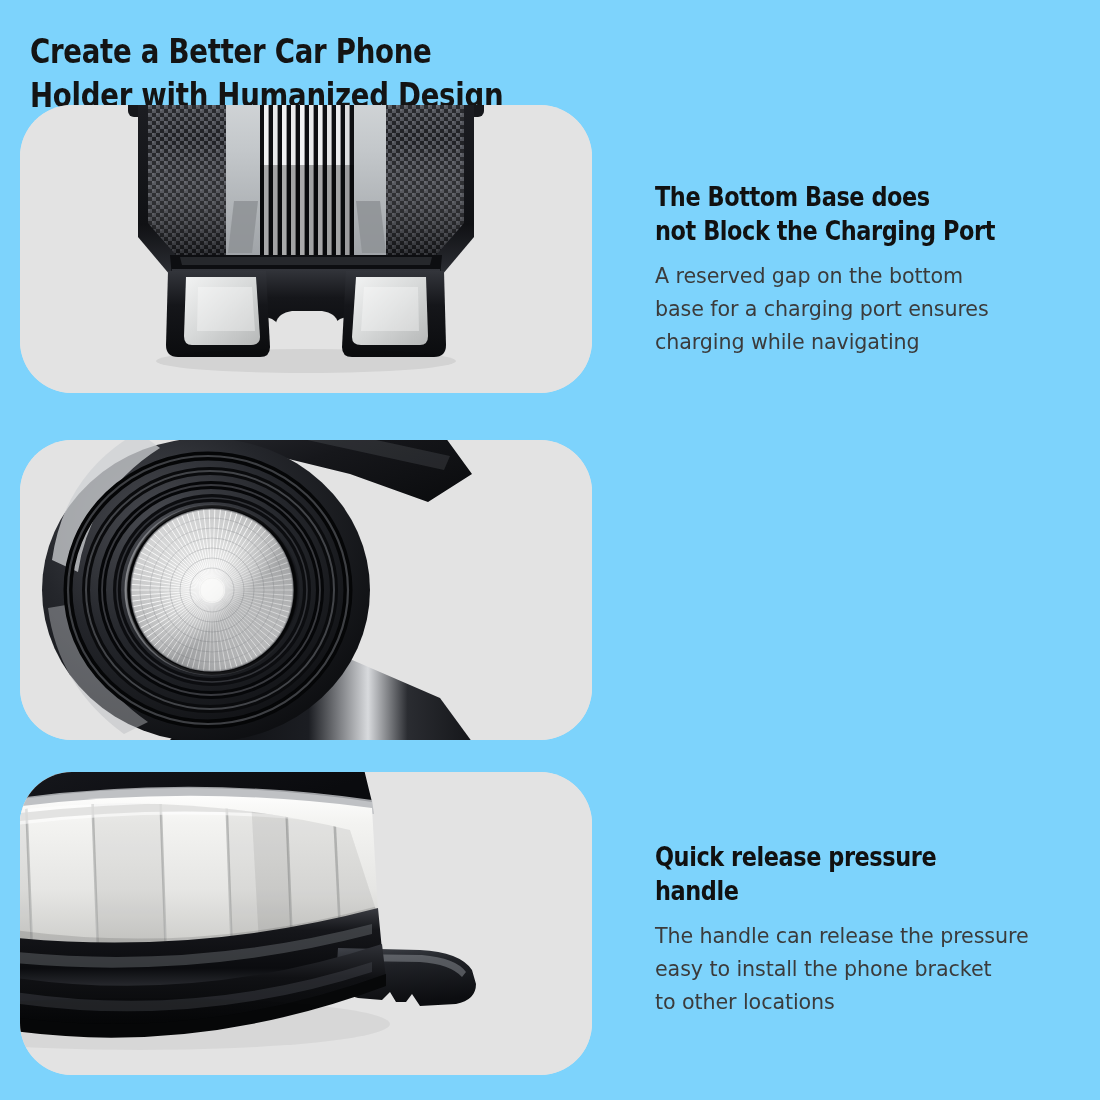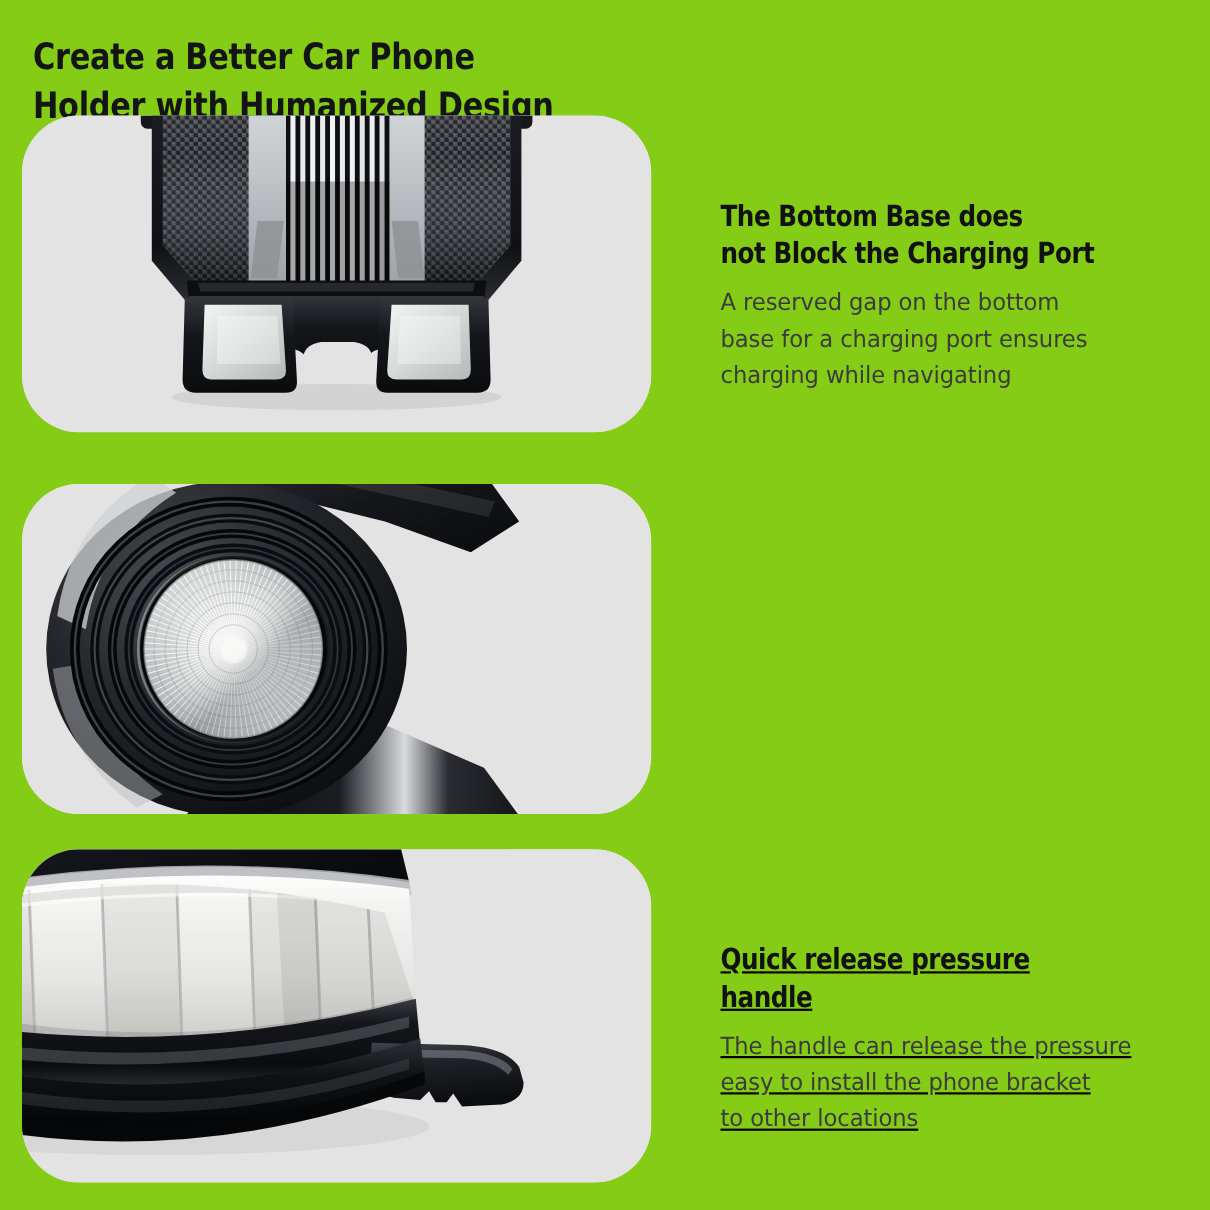--- a/index.html
+++ b/index.html
@@ -7,21 +7,21 @@
   html, body {
     margin: 0; padding: 0;
     width: 1100px; height: 1100px;
     background: #ffffff;
     font-family: "Liberation Sans", sans-serif;
     -webkit-font-smoothing: antialiased;
   }
   #page {
     position: relative;
     width: 1100px; height: 1100px;
-    background: #84cc16;
+    background: #7dd3fc;
     overflow: hidden;
   }
 
   
   #main-title {
     position: absolute;
     left: 30px; top: 8px;
     width: 620px;
     font-family: "DejaVu Sans Condensed", "Liberation Sans Narrow", "Liberation Sans", sans-serif;
     font-weight: bold;
@@ -50,21 +50,21 @@
   }
   .photo-panel svg { display: block; width: 100%; height: 100%; }
 
   .text-col {
     position: absolute;
     left: 655px;
     width: 436px;
   }
   #text-0 { top: 75px; }
   #text-1 { top: 95px; }
-  #text-2 { top: 84px; text-decoration: underline; }
+  #text-2 { top: 68px; }
 
   .feat-heading {
     font-family: "DejaVu Sans Condensed", "Liberation Sans Narrow", "Liberation Sans", sans-serif;
     font-weight: bold;
     font-size: 26.5px;
     line-height: 1.27;
     letter-spacing: -0.45px;
     color: #111111;
     margin: 0 0 13px 0;
     transform: scaleX(0.94);

